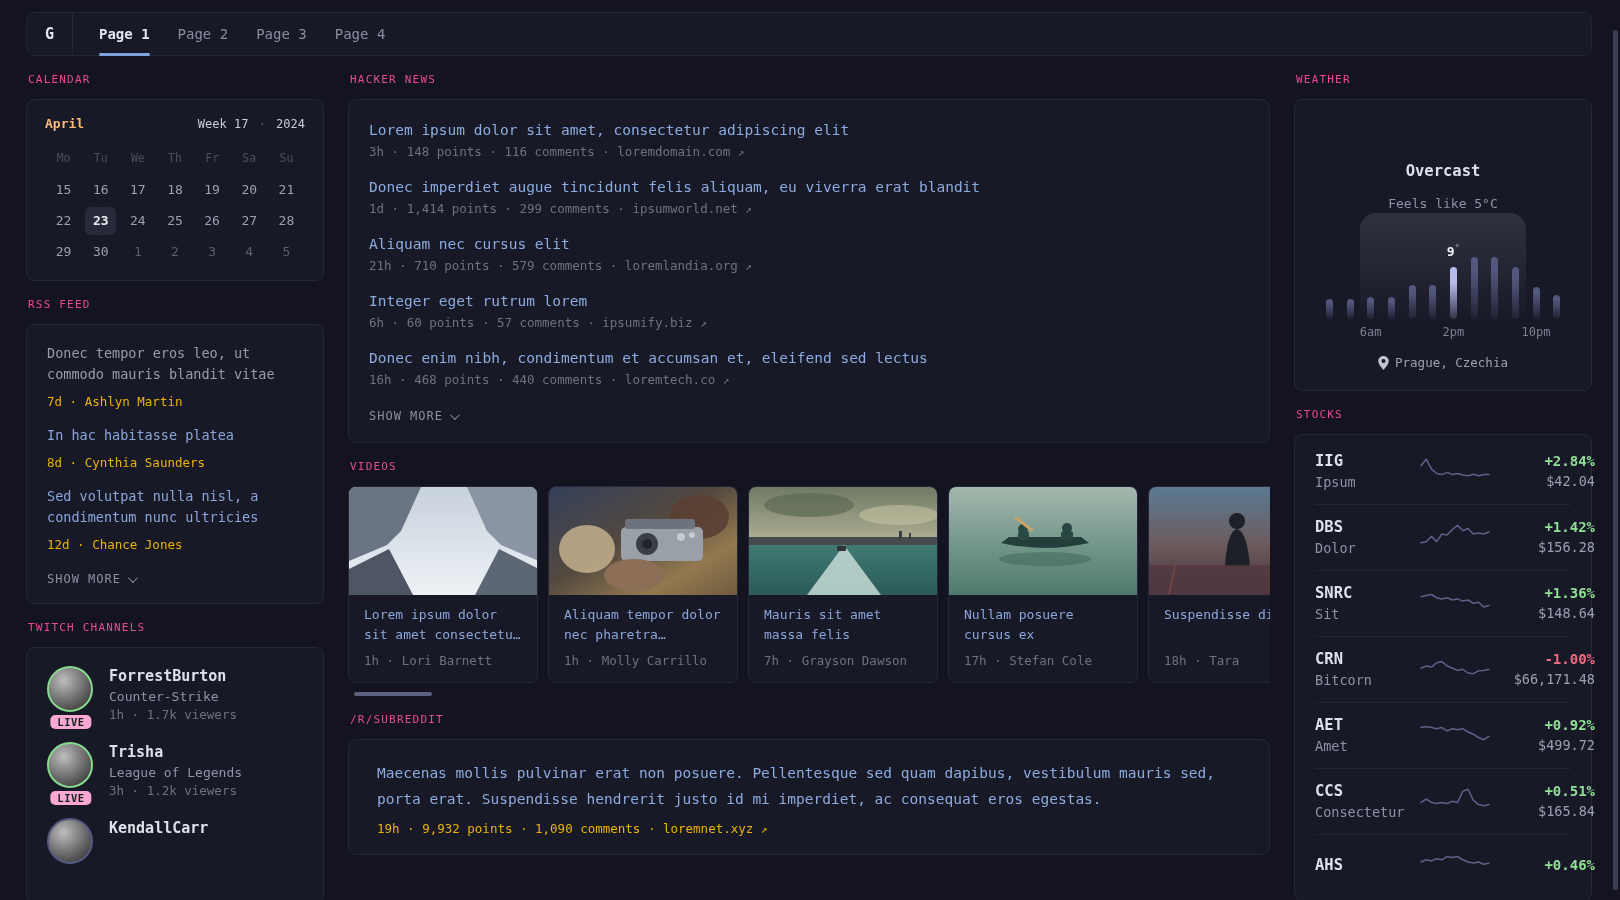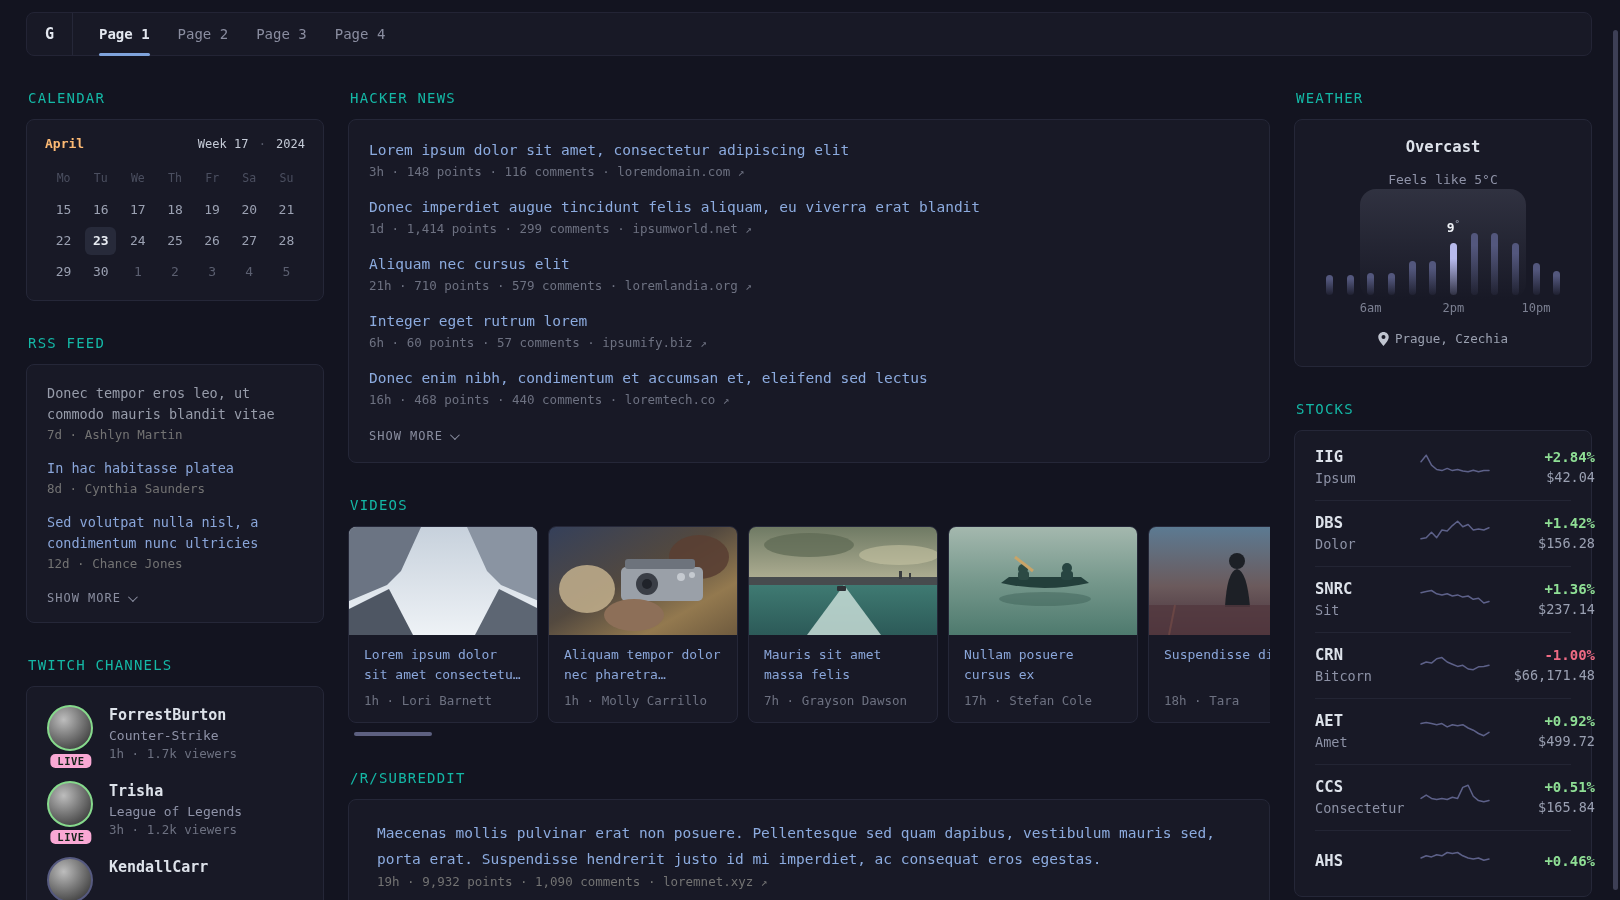--- a/index.html
+++ b/index.html
@@ -30,22 +30,22 @@
     position:absolute; left:0; right:0; bottom:-1px; height:3px;
     border-radius:2px; background:#7fa3dc;
   }
   
   .main {
     position:absolute; top:56px; left:0; width:1620px;
     display:grid; grid-template-columns:298px 922px 298px; gap:24px;
     padding:0 26px;
   }
   .section-title {
-    font-size:14px; letter-spacing:1.2px; color:#14b8a6;
-    margin:34px 2px 13px 2px;
+    font-size:11px; letter-spacing:1.2px; color:#ec4899;
+    margin:17px 2px 13px 2px;
   }
   .card {
     background:#181926; border:1px solid #252738; border-radius:8px;
   }
   .chev {
     display:inline-block; width:7px; height:7px;
     border-right:1.6px solid currentColor; border-bottom:1.6px solid currentColor;
     transform:rotate(45deg) translateY(-2px); margin-left:7px;
   }
   .show-more {
@@ -65,21 +65,21 @@
     font-size:13px; color:#9ba1b2; text-align:center; line-height:28px; height:28px;
     border-radius:6px; margin:0 3px;
   }
   .cal-day.muted { color:#5b5f70; }
   .cal-day.selected { background:#272a3a; color:#e8ecf2; font-weight:bold; }
   
   .rss { padding:18px 20px 16px 20px; }
   .rss-item { margin-bottom:16px; }
   .rss-title { font-size:13.5px; line-height:21px; color:#8aa6da; cursor:pointer; }
   .rss-title.read { color:#989dab; }
-  .feed-meta { font-size:12.5px; color:#737373; margin-top:2px; }
+  .feed-meta { font-size:12.5px; color:#eab308; margin-top:9px; }
   
   .twitch { padding:18px 20px; }
   .tw-row { display:flex; margin-bottom:20px; }
   .tw-avatar-wrap { position:relative; width:48px; flex:none; }
   .tw-avatar {
     width:46px; height:46px; border-radius:50%;
     background:radial-gradient(circle at 35% 30%, #bdbdbd, #787878 45%, #3c3c3c 85%);
     border:2px solid #86d98c;
   }
   .tw-avatar.offline { border-color:#565a80; }
@@ -105,21 +105,21 @@
   .video-thumb { width:190px; height:108px; display:block; }
   .video-body { padding:10px 15px 14px 15px; }
   .video-title { font-size:13px; line-height:20px; color:#8aa6da; height:40px; overflow:hidden; }
   .video-meta { font-size:12.5px; color:#6d7181; margin-top:8px; white-space:nowrap; }
   .carousel-bar {
     width:78px; height:4px; border-radius:2px; background:#5d6080; margin-top:9px; margin-left:6px;
     cursor:pointer;
   }
   
   .weather { padding:18px 0 20px 0; text-align:center; }
-  .w-cond { font-size:15.5px; font-weight:bold; color:#dde2ea; }
+  .w-cond { font-size:15.5px; font-weight:bold; color:#dde2ea;margin-top:44px; }
   .w-feels { font-size:13px; color:#8f93a8; margin-top:16px; }
   .w-chart { position:relative; width:248px; height:92px; margin:16px auto 0 auto; }
   .w-dayrect {
     position:absolute; top:-14px; bottom:-4px; border-radius:16px;
     background:linear-gradient(to bottom, rgba(64,66,82,0.6), rgba(64,66,82,0));
   }
   .w-bar {
     position:absolute; bottom:0; width:7px; border-radius:3.5px;
     background:linear-gradient(to bottom, #53577d 20%, rgba(83,87,125,0.12));
   }
@@ -512,21 +512,21 @@
           <div class="stock-row">
             <div class="st-left">
               <div class="st-sym">SNRC</div>
               <div class="st-name">Sit</div>
             </div>
             <div class="st-spark"><svg width="72" height="30" viewBox="0 0 72 30">
                 <polyline points="2.0,10.7 7.2,9.6 12.5,8.5 17.7,11.8 22.9,12.9 28.2,11.8 33.4,14.0 38.6,12.9 43.8,15.1 49.1,14.0 54.3,17.3 59.5,16.2 64.8,21.0 70.0,19.5" fill="none" stroke="#5d6189" stroke-width="1.5" stroke-linejoin="round" stroke-linecap="round"></polyline>
               </svg></div>
             <div class="st-right">
               <div class="st-chg up">+1.36%</div>
-              <div class="st-price">$237.14</div>
+              <div class="st-price">$148.64</div>
             </div>
           </div>
           <div class="stock-row">
             <div class="st-left">
               <div class="st-sym">CRN</div>
               <div class="st-name">Bitcorn</div>
             </div>
             <div class="st-spark"><svg width="72" height="30" viewBox="0 0 72 30">
                 <polyline points="2.0,16.2 7.2,14.0 12.5,15.1 17.7,10.7 22.9,9.6 28.2,14.0 33.4,16.2 38.6,18.4 43.8,17.3 49.1,21.0 54.3,21.7 59.5,18.8 64.8,18.4 70.0,17.3" fill="none" stroke="#5d6189" stroke-width="1.5" stroke-linejoin="round" stroke-linecap="round"></polyline>
               </svg></div>

